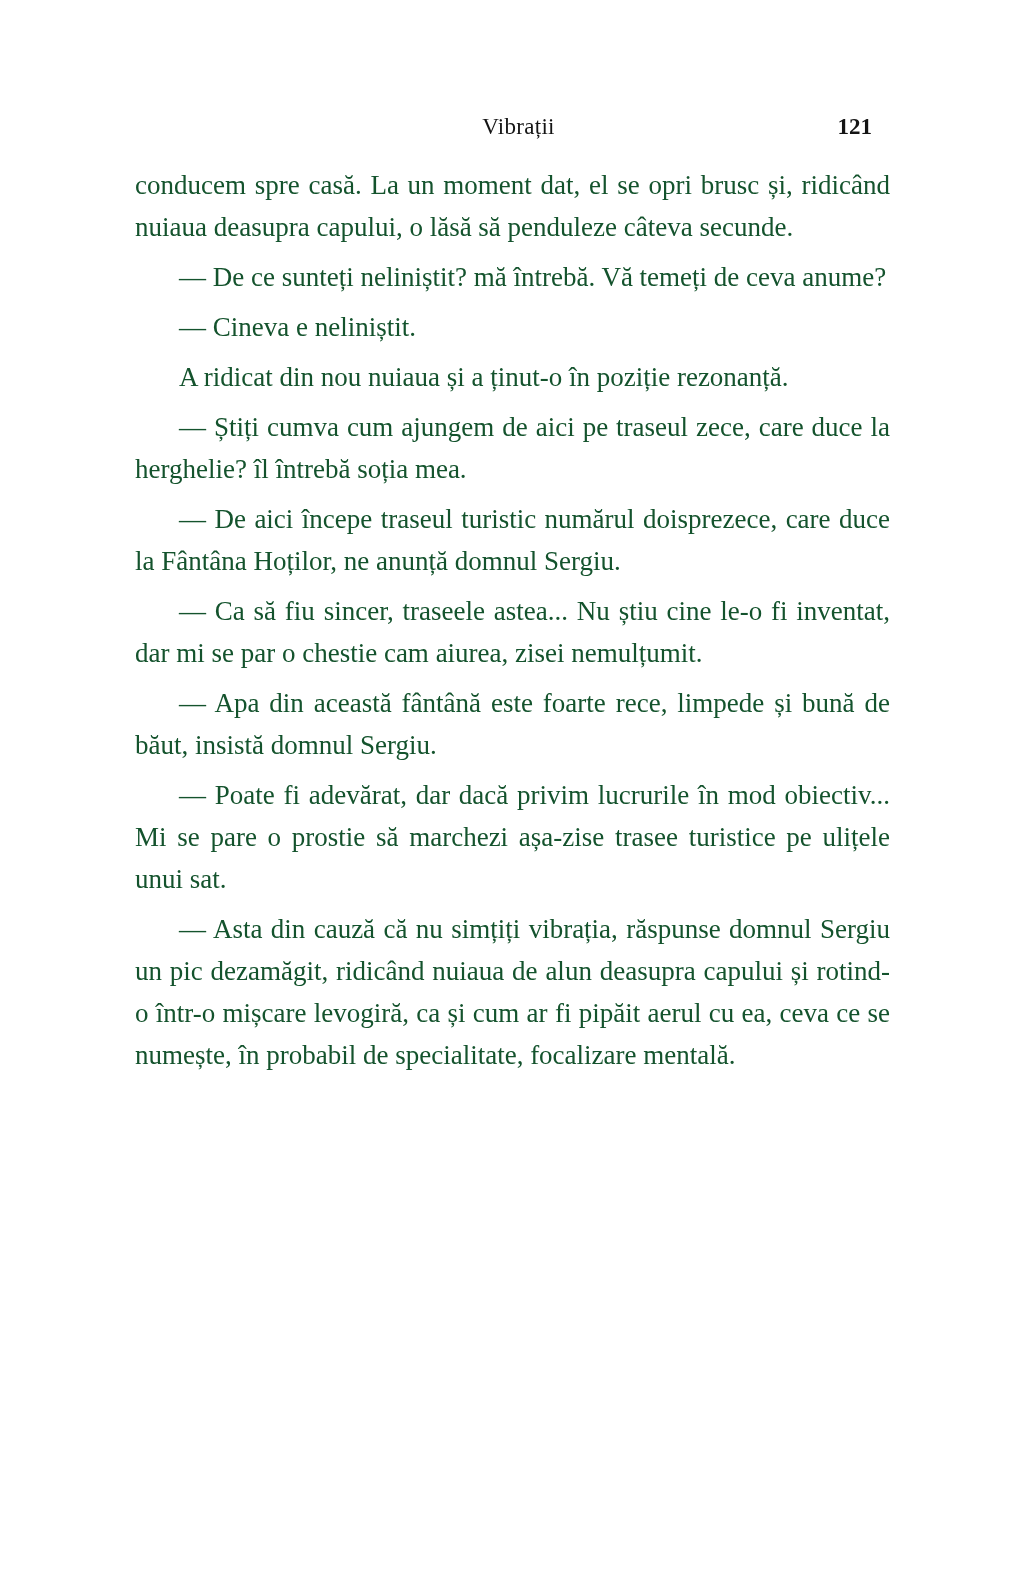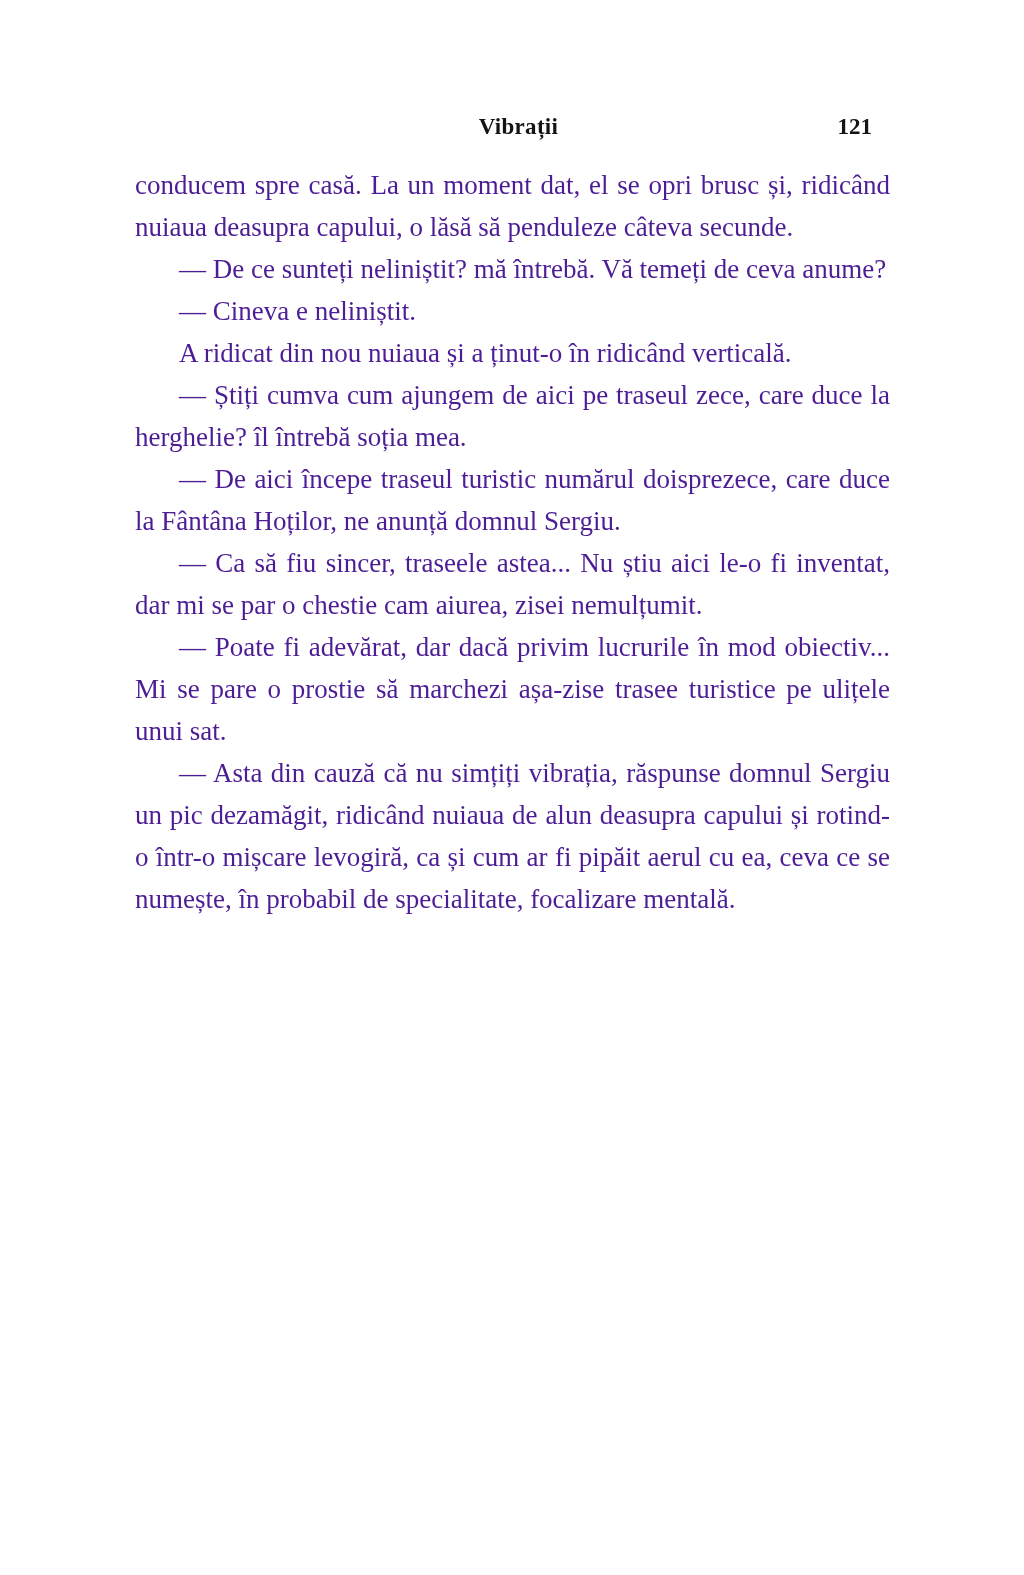--- a/index.html
+++ b/index.html
@@ -23,53 +23,54 @@
     margin-bottom: 20px;
     font-size: 23px;
     line-height: 34px;
   }
   .rh-title {
     position: absolute;
     left: 12px;
     right: 0;
     text-align: center;
     letter-spacing: 0.3px;
-    font-weight: bold;
   }
   .rh-num {
     position: absolute;
     right: 18px;
     top: 0;
     font-weight: bold;
   }
   .body-text p.para {
     font-size: 27px;
     line-height: 42px;
     text-align: justify;
-    color: #4c1d95;
+    color: #14532d;
+    margin-top: 8px;
   }
   .body-text p.para.indent {
     text-indent: 44px;
   }
 </style>
 </head>
 <body>
 
 <div class="page">
   <div class="content">
     <div class="running-head">
       <span class="rh-title">Vibrații</span>
       <span class="rh-num">121</span>
     </div>
     <div class="body-text">
 
     <p class="para">conducem spre casă. La un moment dat, el se opri brusc și, ridicând nuiaua deasupra capului, o lăsă să penduleze câteva secunde.</p>
         <p class="para indent">— De ce sunteți neliniștit? mă întrebă. Vă temeți de ceva anume?</p>
         <p class="para indent">— Cineva e neliniștit.</p>
-        <p class="para indent">A ridicat din nou nuiaua și a ținut-o în ridicând verticală.</p>
+        <p class="para indent">A ridicat din nou nuiaua și a ținut-o în poziție rezonanță.</p>
         <p class="para indent">— Știți cumva cum ajungem de aici pe traseul zece, care duce la herghelie? îl întrebă soția mea.</p>
         <p class="para indent">— De aici începe traseul turistic numărul doisprezece, care duce la Fântâna Hoților, ne anunță domnul Sergiu.</p>
-        <p class="para indent">— Ca să fiu sincer, traseele astea... Nu știu aici le-o fi inventat, dar mi se par o chestie cam aiurea, zisei nemulțumit.</p>
+        <p class="para indent">— Ca să fiu sincer, traseele astea... Nu știu cine le-o fi inventat, dar mi se par o chestie cam aiurea, zisei nemulțumit.</p>
+        <p class="para indent">— Apa din această fântână este foarte rece, limpede și bună de băut, insistă domnul Sergiu.</p>
         <p class="para indent">— Poate fi adevărat, dar dacă privim lucrurile în mod obiectiv... Mi se pare o prostie să marchezi așa-zise trasee turistice pe ulițele unui sat.</p>
         <p class="para indent">— Asta din cauză că nu simțiți vibrația, răspunse domnul Sergiu un pic dezamăgit, ridicând nuiaua de alun deasupra capului și rotind-o într-o mișcare levogiră, ca și cum ar fi pipăit aerul cu ea, ceva ce se numește, în probabil de specialitate, focalizare mentală.</p>
       </div>
   </div>
 </div>
 
 </body></html>

